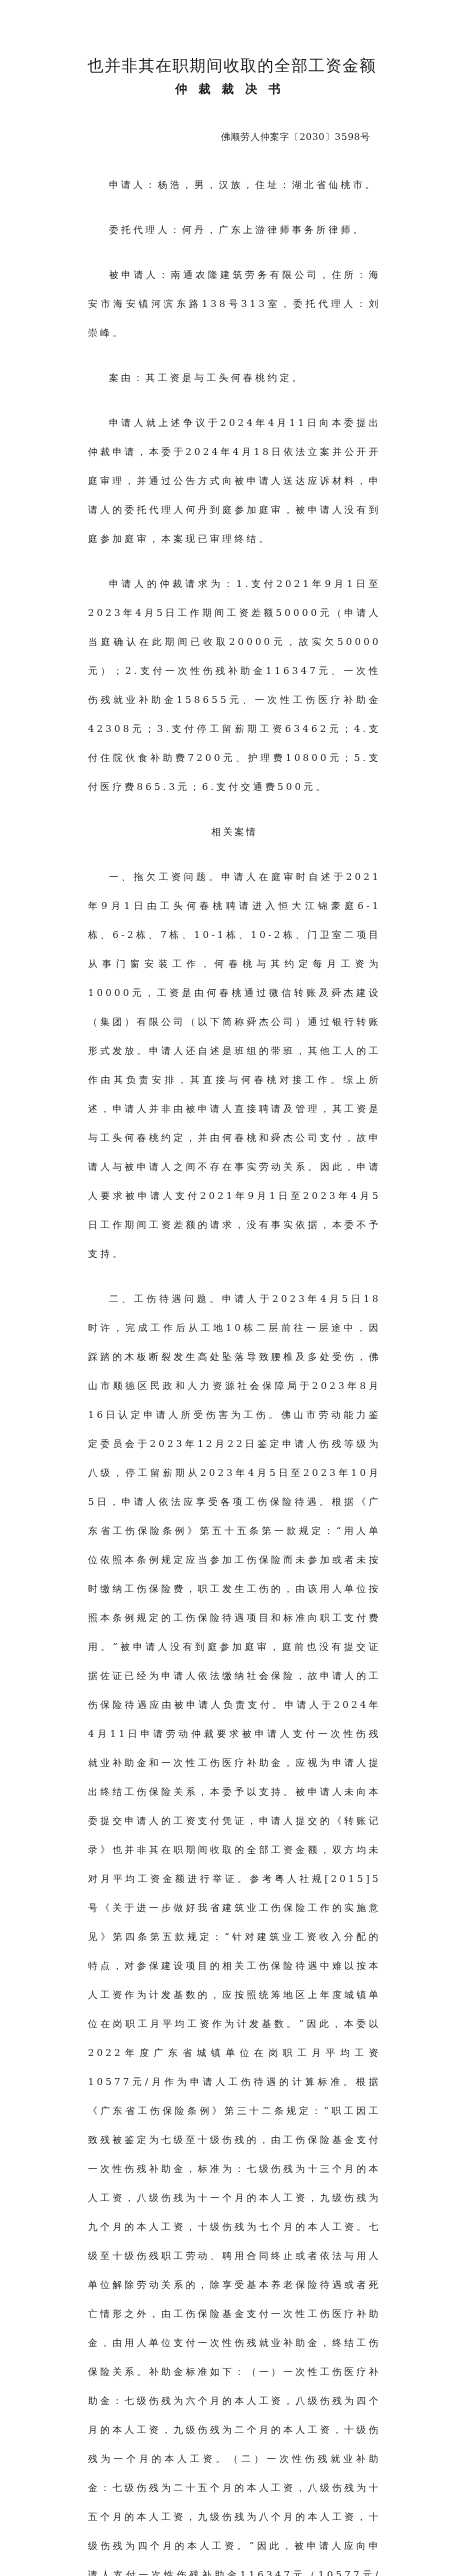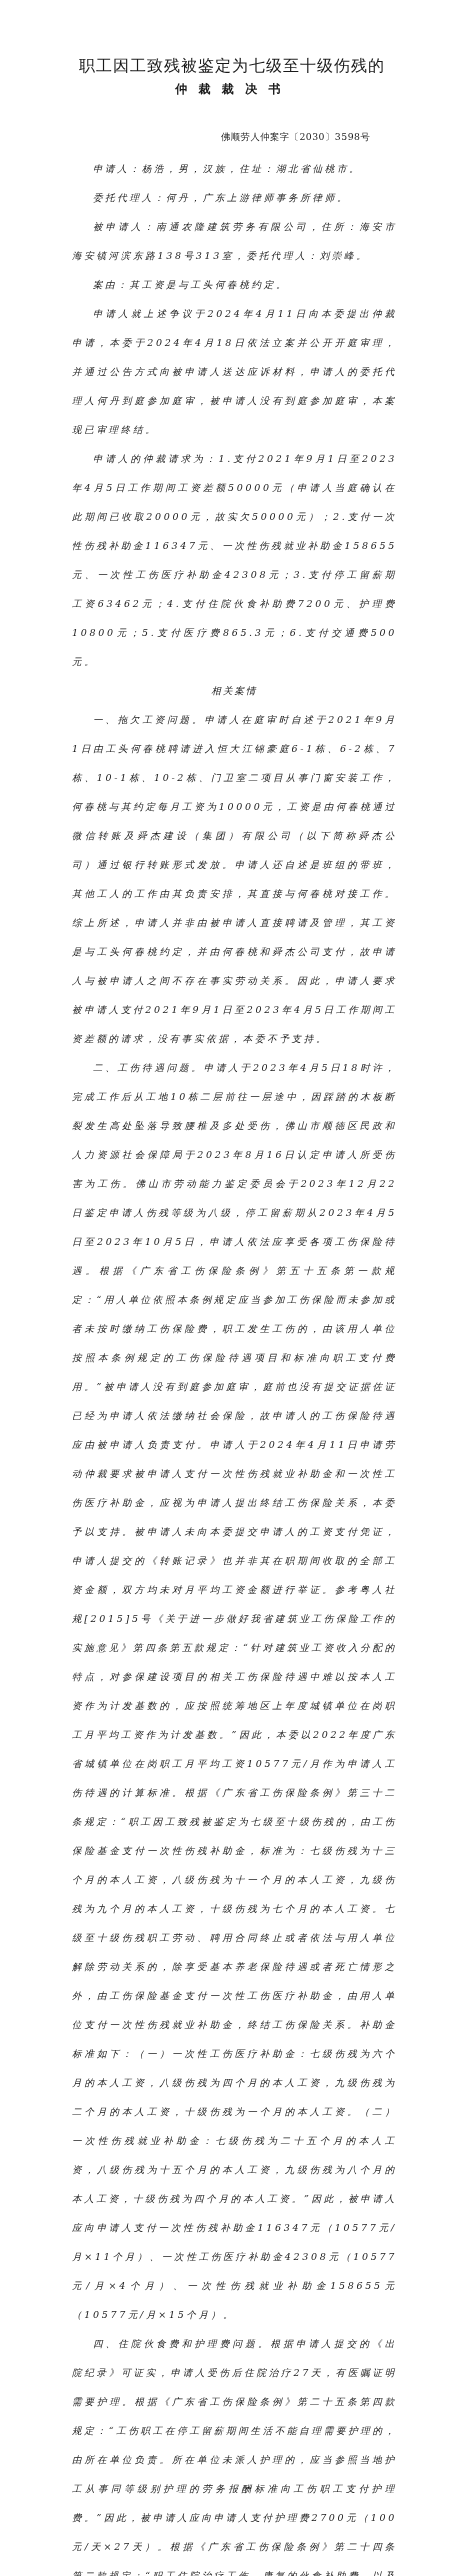--- a/index.html
+++ b/index.html
@@ -6,29 +6,29 @@
   body { width: 464px; min-height: 2947px; position: relative; color: #1a1a1a;
          font-family: "DejaVu Serif", "Liberation Serif", serif; }
   .page { position: relative; width: 464px; }
   .org-title { position: absolute; left: 0; width: 464px; top: 56px; text-align: center;
                font-size: 16px; letter-spacing: 1px; font-weight: normal; }
   .doc-title { position: absolute; left: 0; width: 464px; top: 81px; text-align: center;
                font-size: 12px; letter-spacing: 11.3px; font-weight: bold; padding-left: 3px; box-sizing: border-box; }
   .case-no { position: absolute; left: 221px; top: 131px; font-size: 9.3px; letter-spacing: 0.5px; }
   .body { position: absolute; left: 72px; top: 154px; width: 325px; font-size: 9.5px;
           line-height: 29px; letter-spacing: 2.7px; text-align: justify; }
-  .body p { margin: 0; text-indent: 2.2em; font-style: italic; }
+  .body p { margin: 16px; text-indent: 2.2em; }
   .body .section-head { text-align: center; text-indent: 0; letter-spacing: 2.1px; }
   .body .subhead { font-weight: bold; }
 </style>
 </head>
 <body>
 
 <div class="page">
-  <div class="org-title">职工因工致残被鉴定为七级至十级伤残的</div>
+  <div class="org-title">也并非其在职期间收取的全部工资金额</div>
   <div class="doc-title">仲裁裁决书</div>
   <div class="case-no">佛顺劳人仲案字〔2030〕3598号</div>
 
   <div class="body">
     <p>申请人：杨浩，男，汉族，住址：湖北省仙桃市。</p>
     <p>委托代理人：何丹，广东上游律师事务所律师。</p>
     <p>被申请人：南通农隆建筑劳务有限公司，住所：海安市海安镇河滨东路138号313室，委托代理人：刘崇峰。</p>
     <p>案由：其工资是与工头何春桃约定。</p>
     <p>申请人就上述争议于2024年4月11日向本委提出仲裁申请，本委于2024年4月18日依法立案并公开开庭审理，并通过公告方式向被申请人送达应诉材料，申请人的委托代理人何丹到庭参加庭审，被申请人没有到庭参加庭审，本案现已审理终结。</p>
     <p>申请人的仲裁请求为：1.支付2021年9月1日至2023年4月5日工作期间工资差额50000元（申请人当庭确认在此期间已收取20000元，故实欠50000元）；2.支付一次性伤残补助金116347元、一次性伤残就业补助金158655元、一次性工伤医疗补助金42308元；3.支付停工留薪期工资63462元；4.支付住院伙食补助费7200元、护理费10800元；5.支付医疗费865.3元；6.支付交通费500元。</p>

